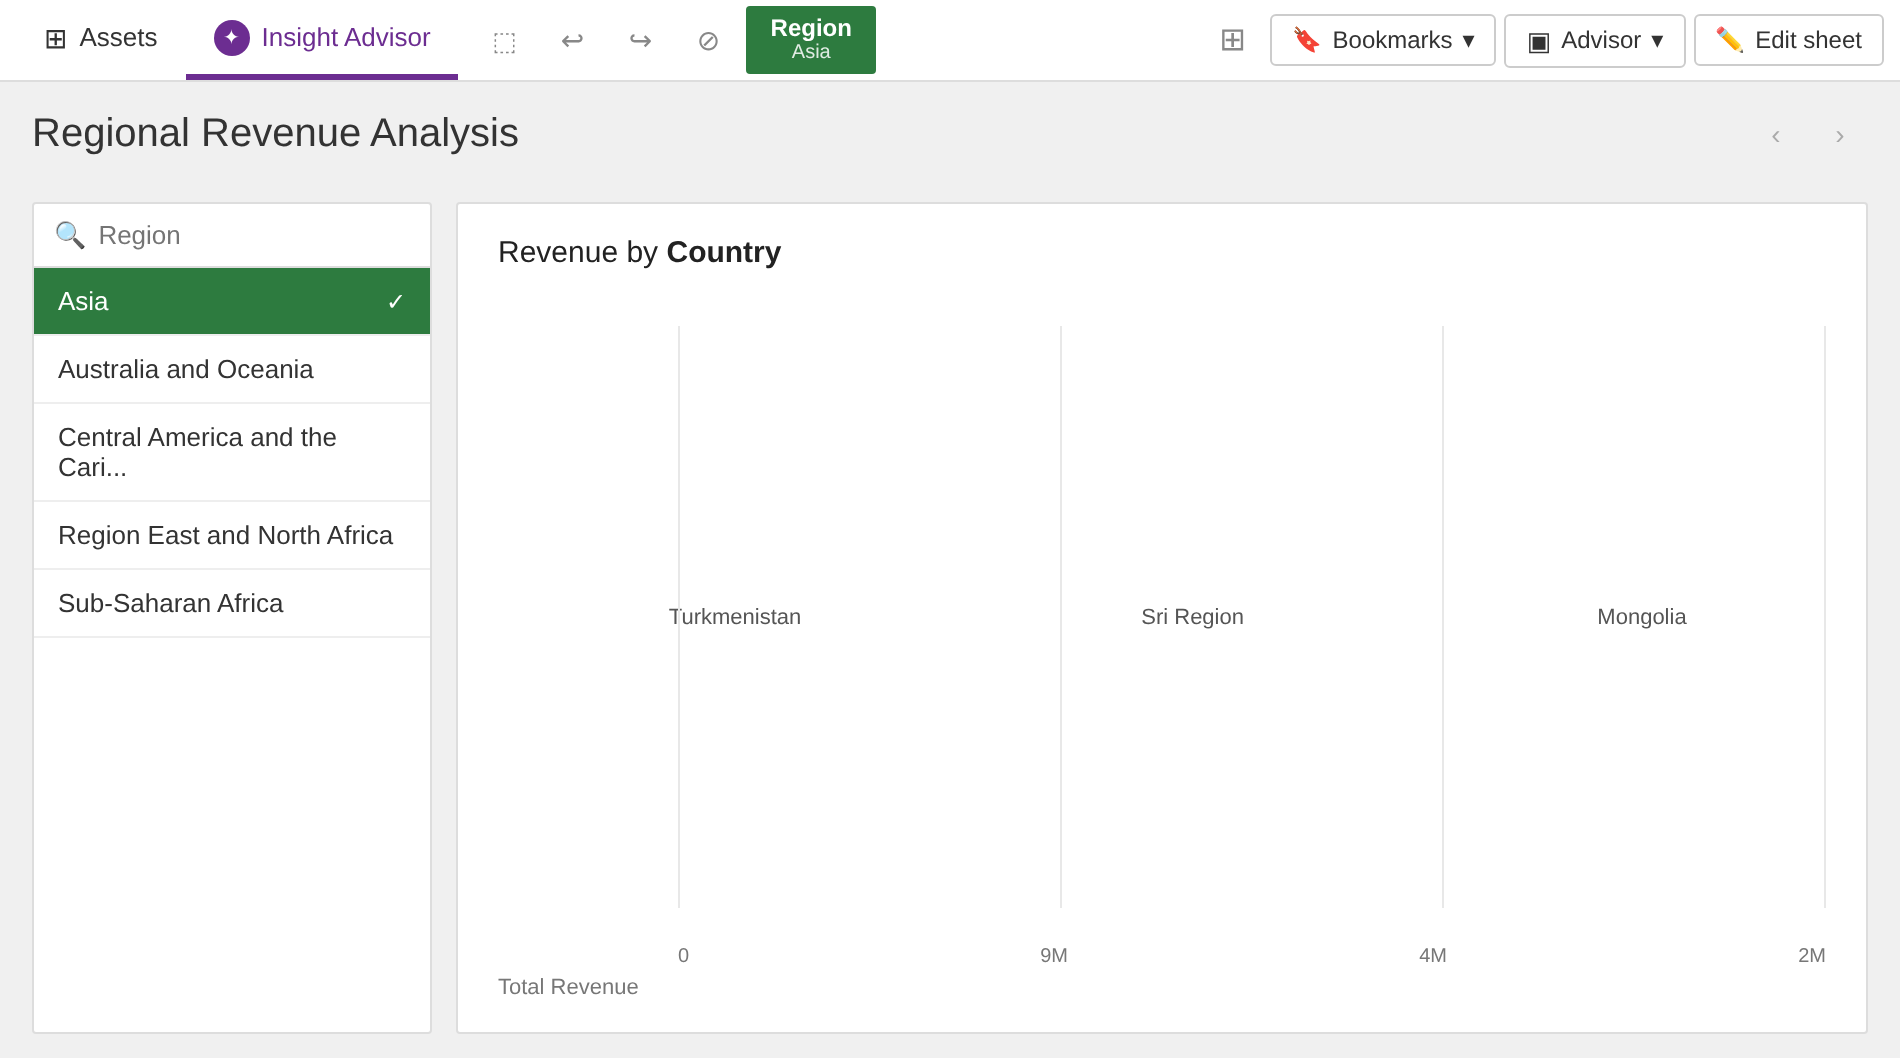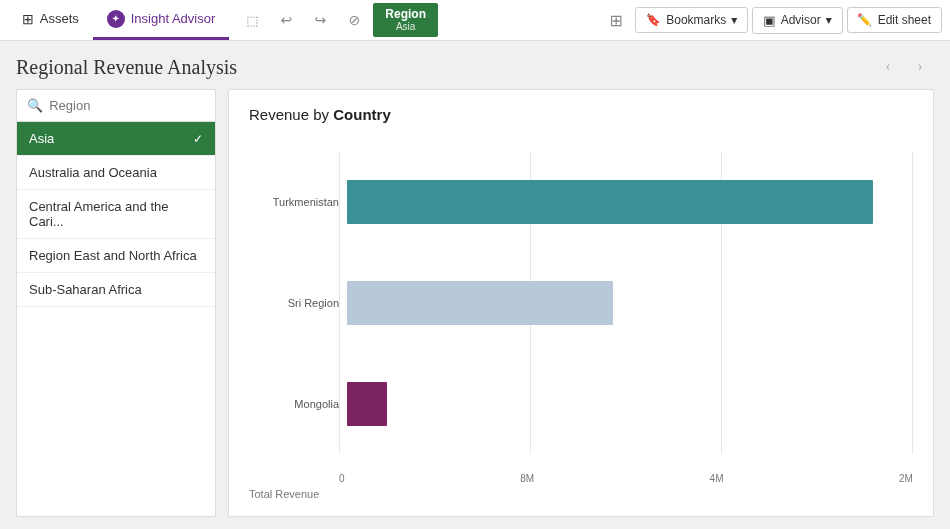--- a/index.html
+++ b/index.html
@@ -103,22 +103,21 @@
       flex-direction: column;
       height: calc(529px - 41px);
       padding: 12px 16px;
       background: #f0f0f0;
     }
 
     .page-header {
       display: flex;
       align-items: center;
       justify-content: space-between;
-      margin-bottom: 8px;
-      font-family: Liberation Serif, serif;
+      margin-bottom: 20px;
     }
     .page-title {
       font-size: 20px;
       font-weight: 400;
       color: #333;
     }
     .page-nav-arrows {
       display: flex;
       gap: 4px;
     }
@@ -238,21 +237,21 @@
     }
     .gridline {
       width: 1px;
       background: #e8e8e8;
       height: 100%;
     }
 
     .bars-area {
       flex: 1;
       display: flex;
-      flex-direction: column;
+      flex-direction: row;
       justify-content: space-around;
       padding-bottom: 30px;
     }
 
     .x-axis {
       position: absolute;
       bottom: 0;
       left: 90px;
       right: 0;
       display: flex;
@@ -406,21 +405,21 @@
             <div class="bar-row">
               <div class="bar-label">Mongolia</div>
               <div class="bar-container">
                 <div class="bar" style="width: 7%; background: rgb(123, 34, 96);"></div>
               </div>
             </div>
           </div>
 
         <div class="x-axis" id="x-axis">
             <span class="x-label">0</span>
-            <span class="x-label">8M</span>
+            <span class="x-label">9M</span>
             <span class="x-label">4M</span>
             <span class="x-label">2M</span>
           </div>
       </div>
 
       <div class="x-axis-title">Total Revenue</div>
     </div>
   </div>
 </div>
 

